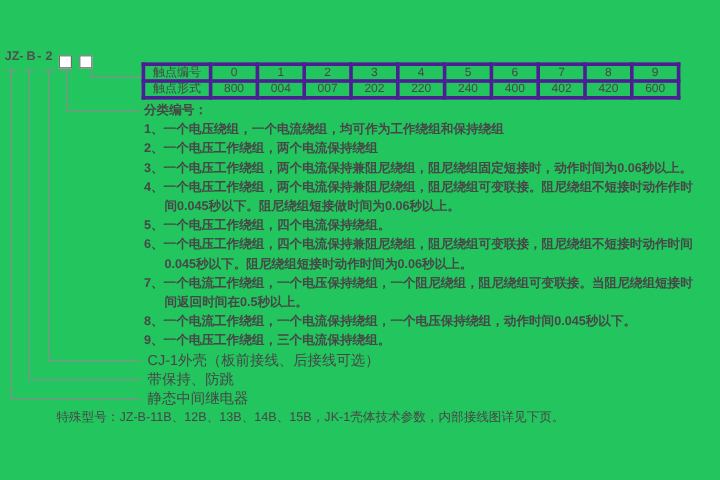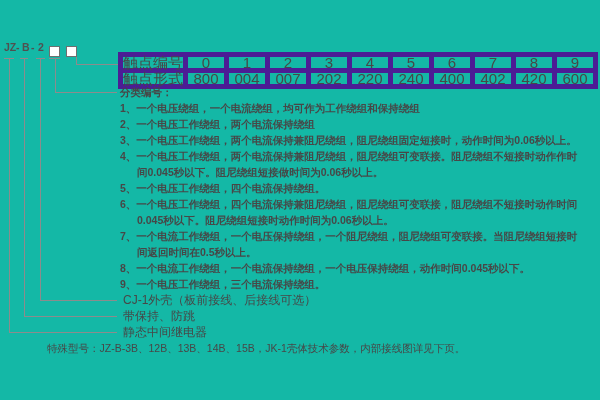--- a/index.html
+++ b/index.html
@@ -1,30 +1,30 @@
 <!DOCTYPE html>
 <html><head>
 <meta charset="utf-8">
 <style>
   html,body{margin:0;padding:0;background:#fff;}
   .page{
-    position:relative;width:600px;height:400px;background:#14b8a6;
+    position:relative;width:600px;height:400px;background:#22c55e;
     font-family:"Liberation Sans","DejaVu Sans",sans-serif;color:#474747;overflow:hidden;
   }
   
   .hl,.vl{position:absolute;background:#8c8c8c;}
   .hl{height:1px;}
   .vl{width:1px;}
   
   .mchar{position:absolute;top:41px;font-size:10.5px;font-weight:bold;color:#505050;line-height:12px;}
   .mbox{position:absolute;top:46px;width:9px;height:9px;border:1px solid #6f6f6f;background:#fff;}
   
   .ctable{position:absolute;left:118px;top:52px;border-collapse:collapse;}
   .ctable td{
-    border:5px solid #4c1d95;font-size:15px;color:#474747;text-align:center;
+    border:3px solid #4c1d95;font-size:10px;color:#474747;text-align:center;
     padding:0;height:11px;line-height:11px;white-space:nowrap;
   }
   .ctable td.lab{width:53px;}
   .ctable td.val{width:36px;}
   
   .clist{position:absolute;left:120px;top:84px;width:478px;}
   .cline{height:16px;line-height:16px;font-size:10.5px;white-space:nowrap;font-weight:bold;}
   .cline.indent{padding-left:17px;}
   
   .conn-label{position:absolute;left:123px;height:16px;line-height:16px;font-size:12px;white-space:nowrap;}
@@ -107,15 +107,15 @@
     <div class="cline">7、一个电流工作绕组，一个电压保持绕组，一个阻尼绕组，阻尼绕组可变联接。当阻尼绕组短接时</div>
     <div class="cline indent">间返回时间在0.5秒以上。</div>
     <div class="cline">8、一个电流工作绕组，一个电流保持绕组，一个电压保持绕组，动作时间0.045秒以下。</div>
     <div class="cline">9、一个电压工作绕组，三个电流保持绕组。</div>
   </div>
 
   <div class="conn-label" style="top:292px">CJ-1外壳（板前接线、后接线可选）</div>
   <div class="conn-label" style="top:308px">带保持、防跳</div>
   <div class="conn-label" style="top:324px">静态中间继电器</div>
 
-  <div class="footer">特殊型号：JZ-B-3B、12B、13B、14B、15B，JK-1壳体技术参数，内部接线图详见下页。</div>
+  <div class="footer">特殊型号：JZ-B-11B、12B、13B、14B、15B，JK-1壳体技术参数，内部接线图详见下页。</div>
 
 </div>
 
 </body></html>

